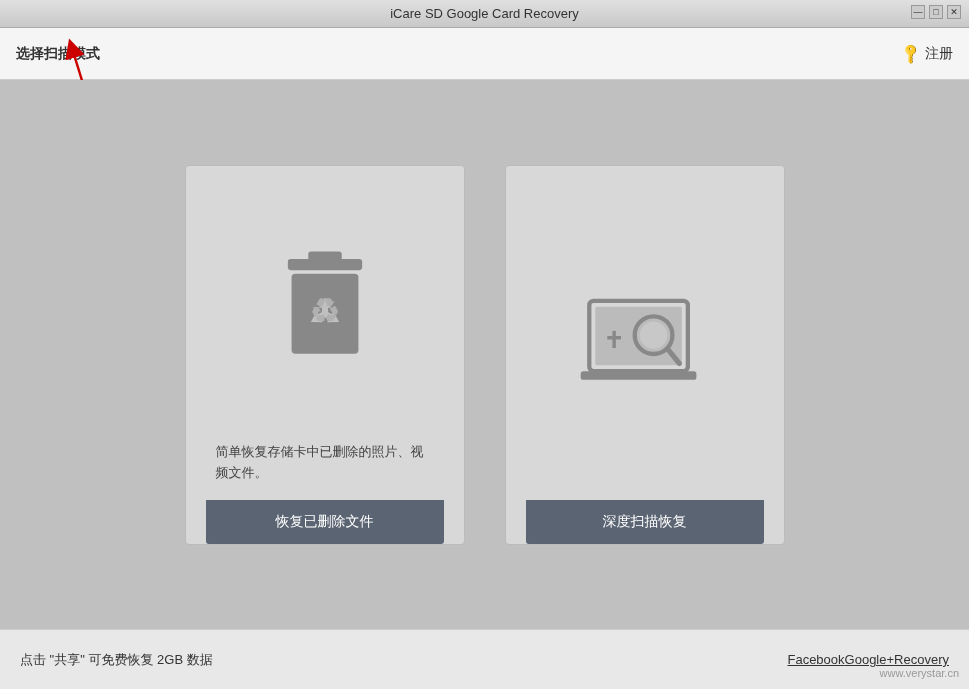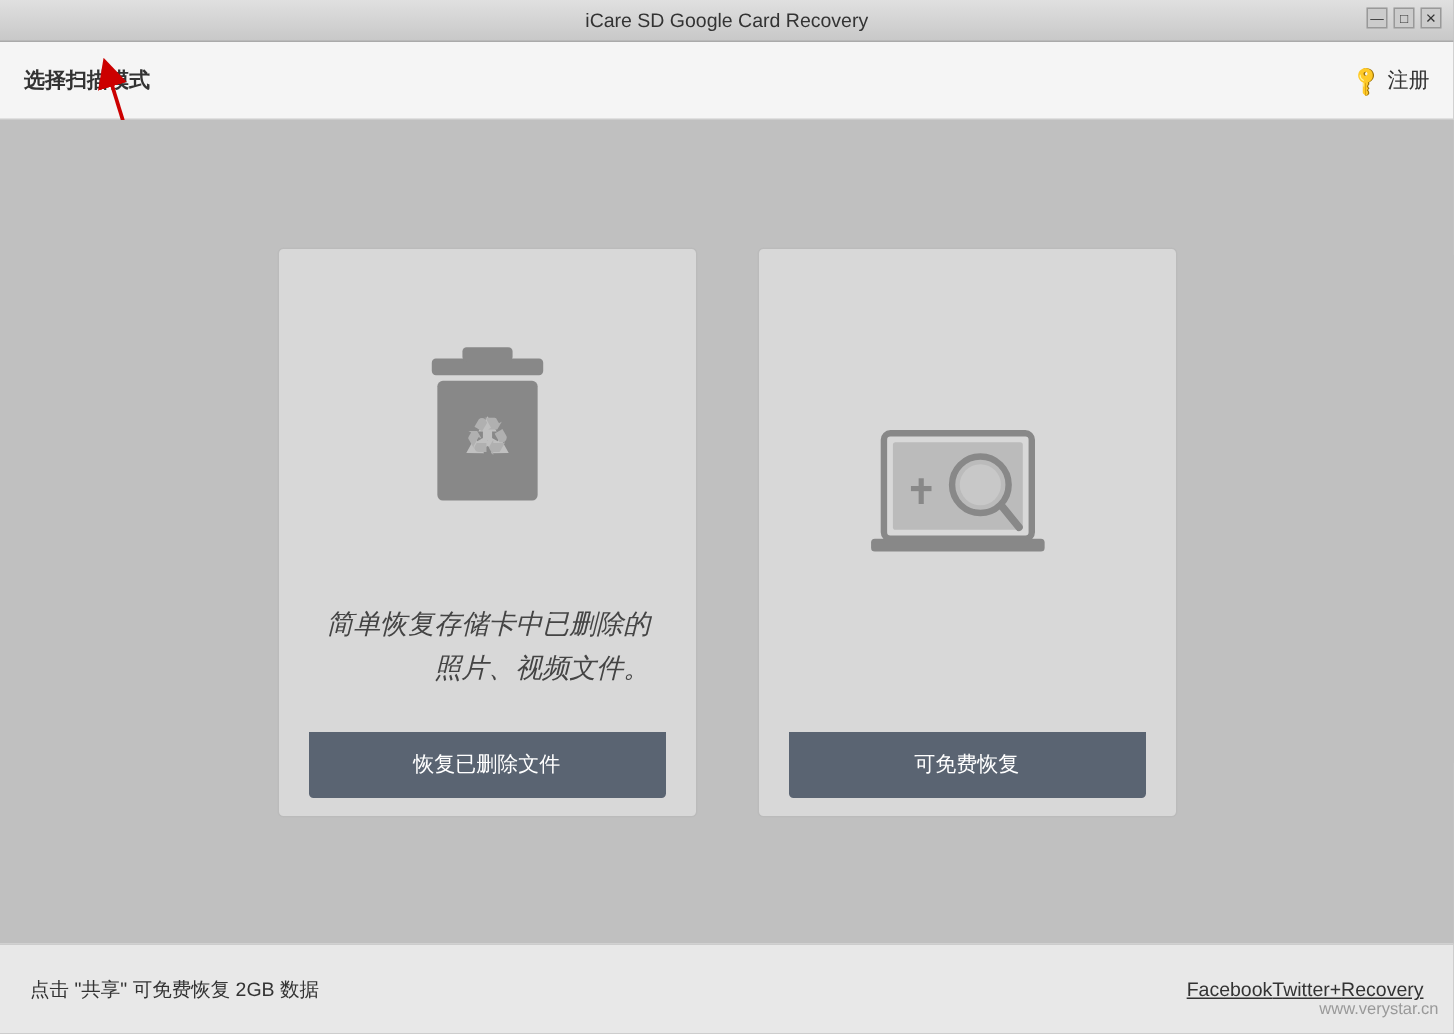--- a/index.html
+++ b/index.html
@@ -132,40 +132,39 @@
       padding: 30px 20px 0 20px;
       cursor: pointer;
     }
     .card-icon-area {
       flex: 1;
       display: flex;
       align-items: center;
       justify-content: center;
     }
     .card-description {
-      font-size: 18px;
+      font-size: 13px;
       color: #444;
-      text-align: right;
+      text-align: left;
       line-height: 1.6;
       padding: 16px 10px;
-      font-style: italic;
     }
     .card-button {
       width: 100%;
       height: 44px;
       background: #5a6472;
       color: #fff;
       font-size: 14px;
       border: none;
       cursor: pointer;
       display: flex;
       align-items: center;
       justify-content: center;
       border-radius: 0 0 3px 3px;
-      margin: 12px -20px;
+      margin: 0 -20px;
       width: calc(100% + 0px);
     }
 
     
     .trash-svg {
       width: 120px;
       height: 130px;
     }
 
     
@@ -286,27 +285,27 @@
         <rect x="5" y="97" width="135" height="10" rx="3" fill="#888"></rect>
 
         <rect x="42" y="50" width="4" height="20" fill="#888"></rect>
         <rect x="36" y="56" width="16" height="4" fill="#888"></rect>
 
         <circle cx="90" cy="55" r="22" fill="none" stroke="#888" stroke-width="5"></circle>
         <circle cx="90" cy="55" r="16" fill="#c8c8c8"></circle>
         <line x1="107" y1="72" x2="120" y2="88" stroke="#888" stroke-width="6" stroke-linecap="round"></line>
       </svg>
     </div>
-    <button class="card-button">可免费恢复</button>
+    <button class="card-button">深度扫描恢复</button>
   </div>
 
 </div>
 
 <div class="bottom-bar">
   <span class="bottom-text">点击 "共享" 可免费恢复 2GB 数据</span>
   <div class="bottom-links">
     <span class="bottom-link">Facebook</span>
-    <span class="bottom-link">Twitter+</span>
+    <span class="bottom-link">Google+</span>
     <span class="bottom-link">Recovery</span>
   </div>
 </div>
 
 <span class="watermark">www.verystar.cn</span>
 
 </body></html>

